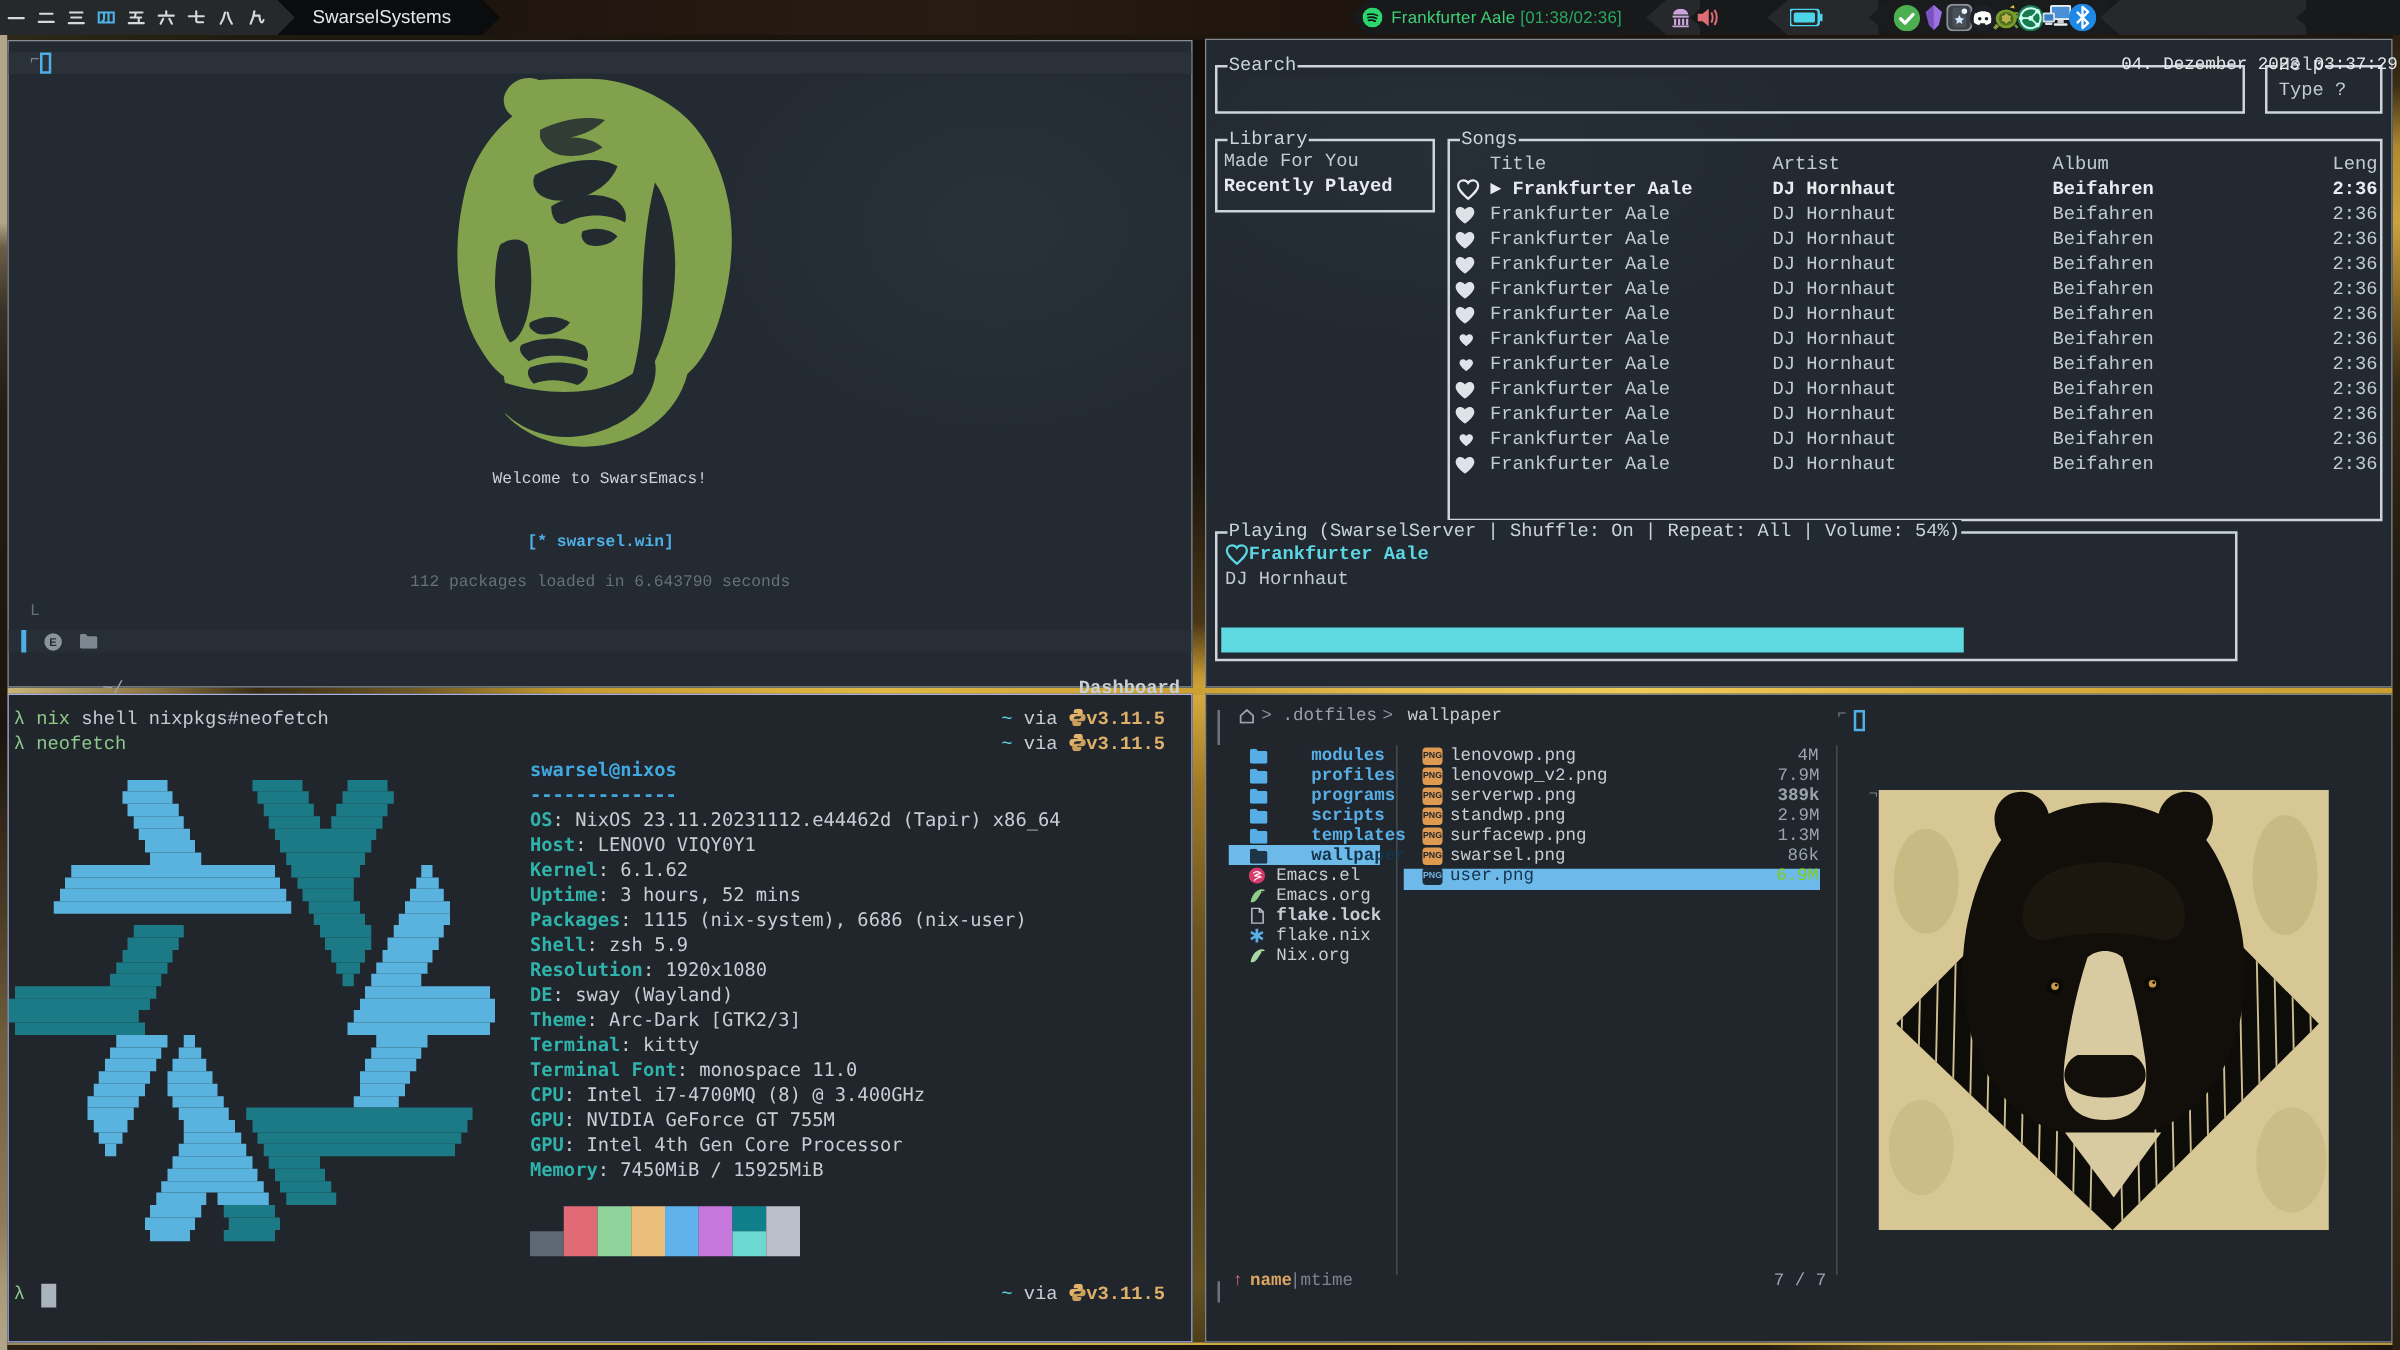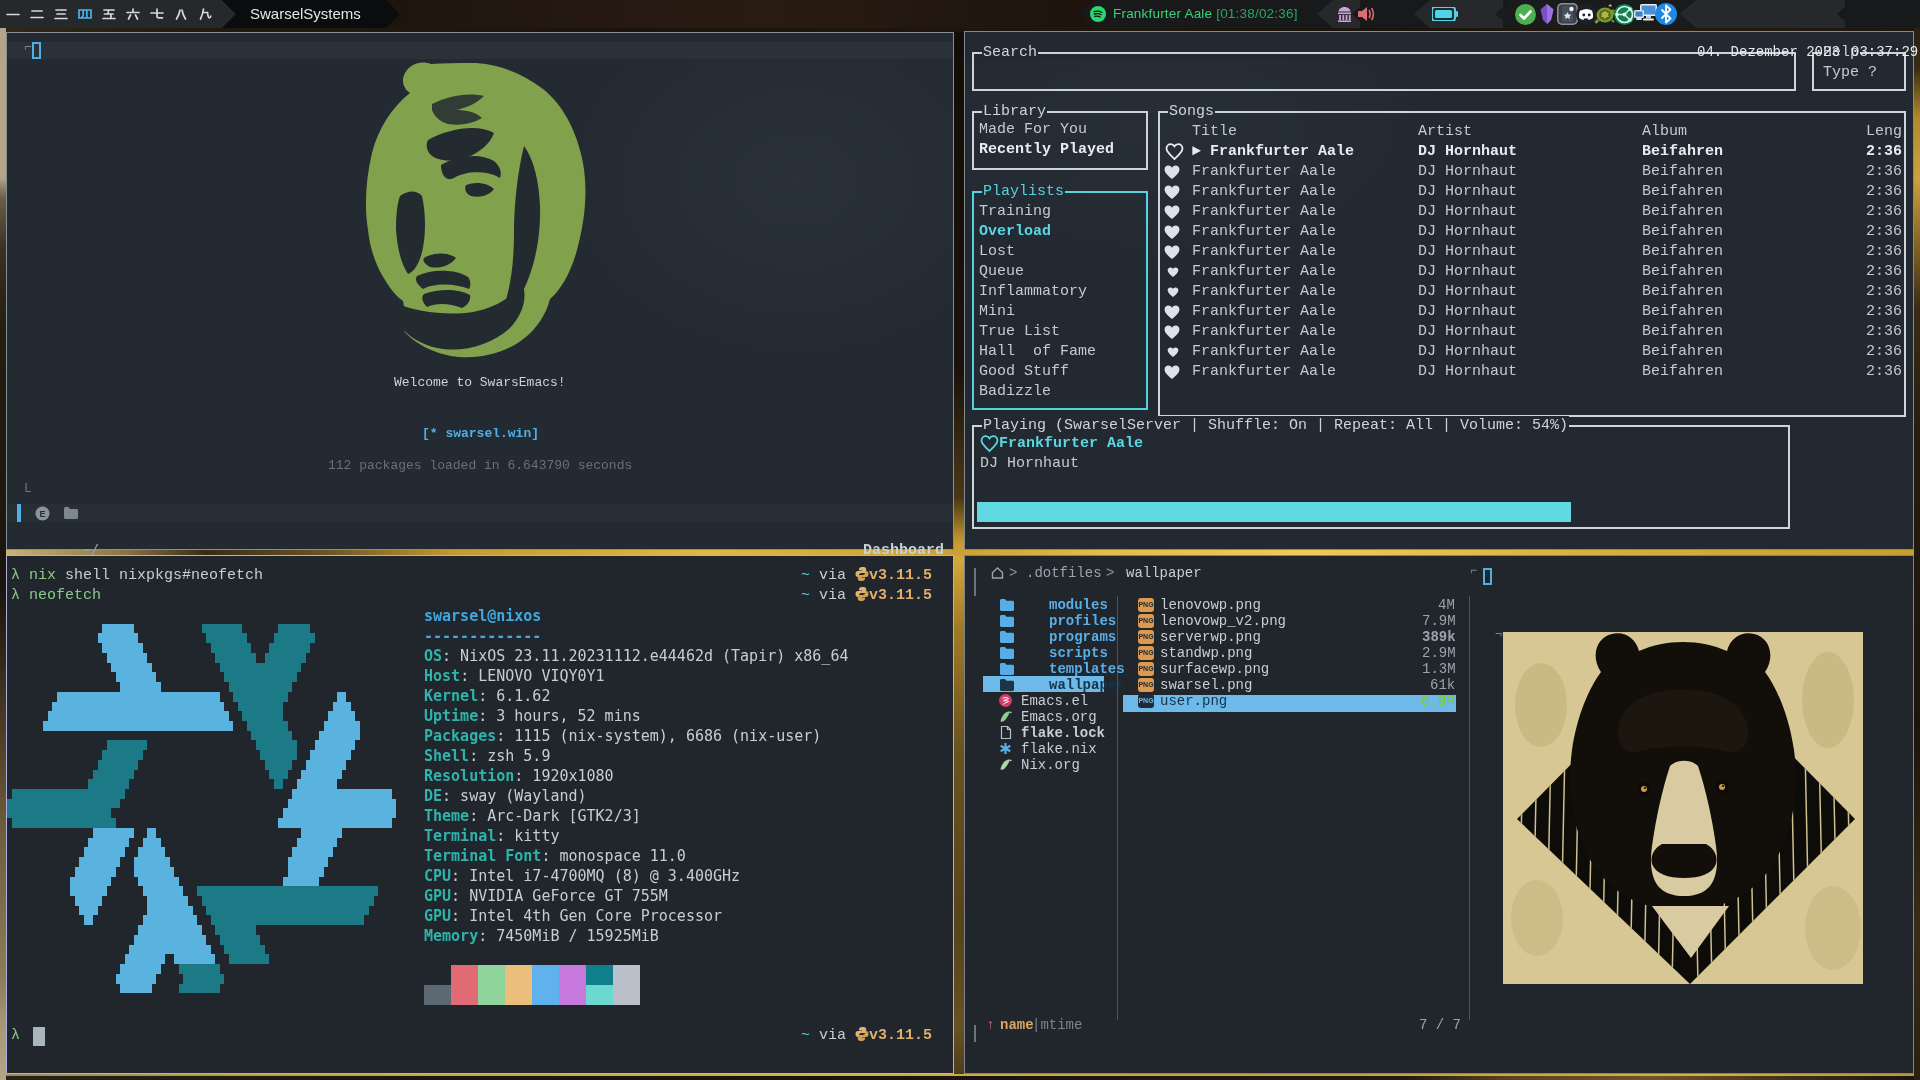--- a/index.html
+++ b/index.html
@@ -220,33 +220,20 @@
       <span class="lbl">Search</span>
     </div>
   <div class="tuibox" style="left:847px;top:20px;width:94px;height:39px;">
       <span class="lbl">Help</span>
     <span class="trtxt" style="left:9px;top:9px;">Type ?</span>
     </div>
   <div class="tuibox" style="left:7px;top:79px;width:176px;height:59px;">
       <span class="lbl">Library</span>
     <span class="trtxt" style="left:5px;top:7px;">Made For You</span>
     <span class="trtxt b wht" style="left:5px;top:27px;">Recently Played</span>
-  </div>
-  <div class="tuibox" style="left:7px;top:159px;width:176px;height:219px;border-color:#56d2de;">
-      <span class="lbl" style="color:#56d2de;">Playlists</span>
-    <span class="trtxt" style="left:5px;top:9px;">Training</span>
-    <span class="trtxt b cyan" style="left:5px;top:29px;">Overload</span>
-    <span class="trtxt" style="left:5px;top:49px;">Lost</span>
-    <span class="trtxt" style="left:5px;top:69px;">Queue</span>
-    <span class="trtxt" style="left:5px;top:89px;">Inflammatory</span>
-    <span class="trtxt" style="left:5px;top:109px;">Mini</span>
-    <span class="trtxt" style="left:5px;top:129px;">True List</span>
-    <span class="trtxt" style="left:5px;top:149px;">Hall  of Fame</span>
-    <span class="trtxt" style="left:5px;top:169px;">Good Stuff</span>
-    <span class="trtxt" style="left:5px;top:189px;">Badizzle</span>
   </div>
   <div class="tuibox" id="songsbox" style="left:193px;top:79px;width:748px;height:306px;">
       <span class="lbl">Songs</span>
     </div>
   <div class="tuibox" style="left:7px;top:393px;width:818px;height:104px;">
       <span class="lbl">Playing (SwarselServer | Shuffle: On  | Repeat: All   | Volume: 54%)</span>
     <svg class="abs" style="left:6px;top:8px;" width="19" height="18" viewBox="0 0 19 18">
         <path d="M9.5 16C5 12 1.5 9 1.5 5.6 1.5 3 3.5 1.2 5.8 1.2c1.5 0 2.9.8 3.7 2.1C10.3 2 11.7 1.2 13.2 1.2c2.3 0 4.3 1.8 4.3 4.4C17.5 9 14 12 9.5 16z" fill="none" stroke="#5cd6e2" stroke-width="1.8"></path>
       </svg>
       <span class="trtxt b cyan" style="left:25px;top:7px;">Frankfurter Aale</span>
@@ -471,21 +458,21 @@
     <span class="dv" style="left:196px;top:73px;">serverwp.png</span>
     <span class="dv" style="left:458px;top:73px;color:#9aa4ac;font-weight:bold;">389k</span>
     <div class="pngicon" style="left:174px;top:90px;">PNG</div>
     <span class="dv" style="left:196px;top:89px;">standwp.png</span>
     <span class="dv" style="left:458px;top:89px;color:#9aa4ac;">2.9M</span>
     <div class="pngicon" style="left:174px;top:106px;">PNG</div>
     <span class="dv" style="left:196px;top:105px;">surfacewp.png</span>
     <span class="dv" style="left:458px;top:105px;color:#9aa4ac;">1.3M</span>
     <div class="pngicon" style="left:174px;top:122px;">PNG</div>
     <span class="dv" style="left:196px;top:121px;">swarsel.png</span>
-    <span class="dv" style="left:466px;top:121px;color:#9aa4ac;">61k</span>
+    <span class="dv" style="left:466px;top:121px;color:#9aa4ac;">86k</span>
     <div class="pngicon" style="left:174px;top:138px;background:#1d2b38;color:#79b6e2;">PNG</div>
     <span class="dv" style="left:196px;top:137px;color:#15344a;">user.png</span>
     <span class="dv" style="left:457px;top:137px;color:#84cc16;">6.9M</span>
   </div>
 
 <div class="abs" style="left:560px;top:60px;width:394px;height:300px;background:radial-gradient(ellipse at 60% 40%, rgba(190,205,220,0.045), rgba(190,205,220,0) 70%);z-index:3;"></div>
 <div class="abs" style="left:964px;top:60px;width:500px;height:220px;background:radial-gradient(ellipse at 40% 30%, rgba(190,205,220,0.03), rgba(190,205,220,0) 70%);z-index:3;"></div>
 <svg class="abs" style="left:0;top:0;z-index:5;pointer-events:none;" width="1920" height="1080" viewBox="0 0 1920 1080">
 <g id="face">
 <path fill="#81a14c" d="M431,64 C421,60 410,64 405,73 C401,80 403,88 410,93 C392,107 378,129 372,153 C366,178 364,206 368,230 C370,250 377,268 385,280 C391,290 397,297 403,301 C405,313 407,323 404,331 C416,345 437,355 459,357 C482,359 506,352 522,340 C536,330 546,315 550,299 C561,290 571,272 577,250 C585,221 588,191 583,163 C577,131 563,105 543,89 C522,73 497,63 471,63 C457,63 443,63 431,64 Z"></path>

